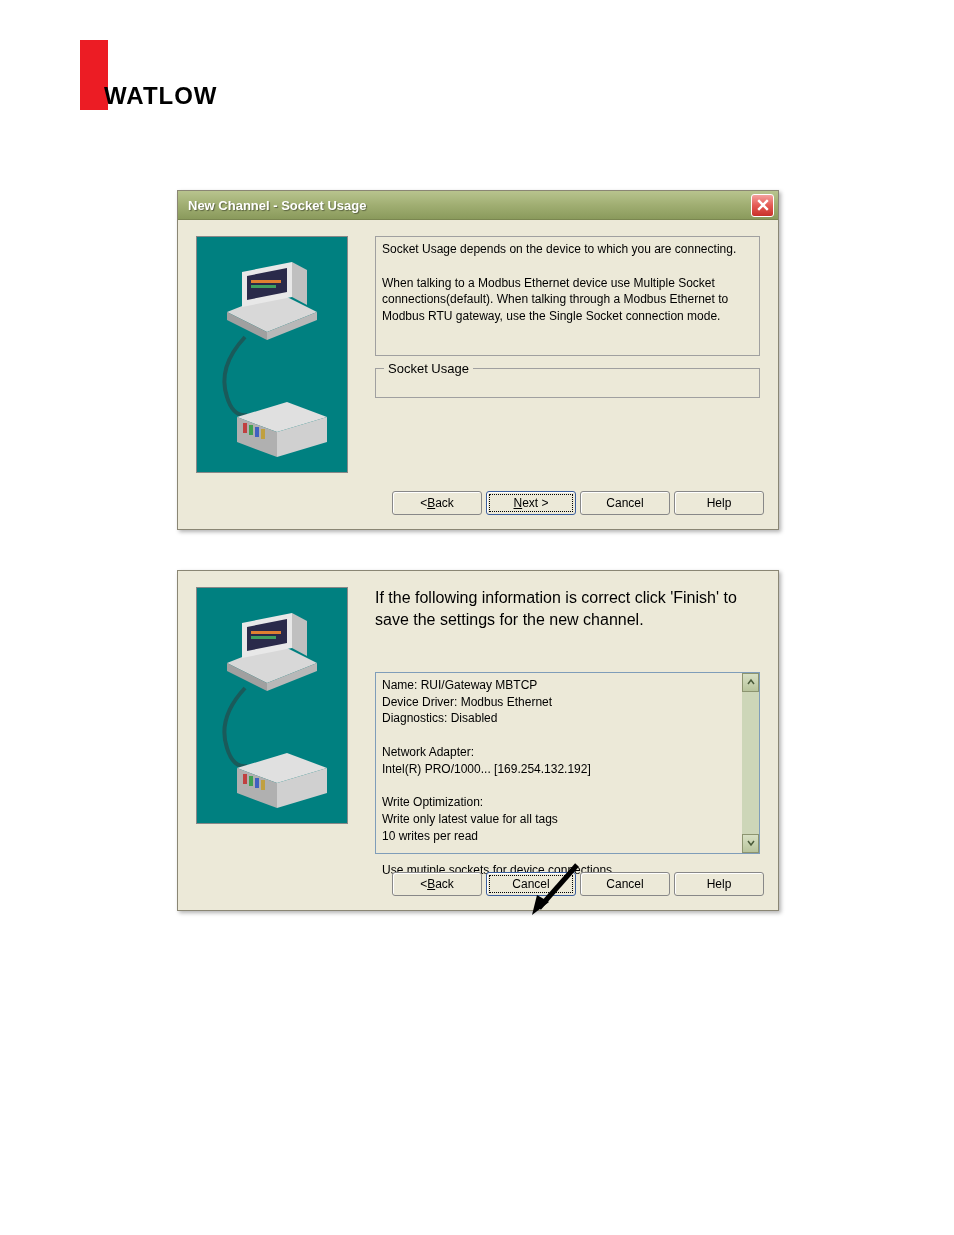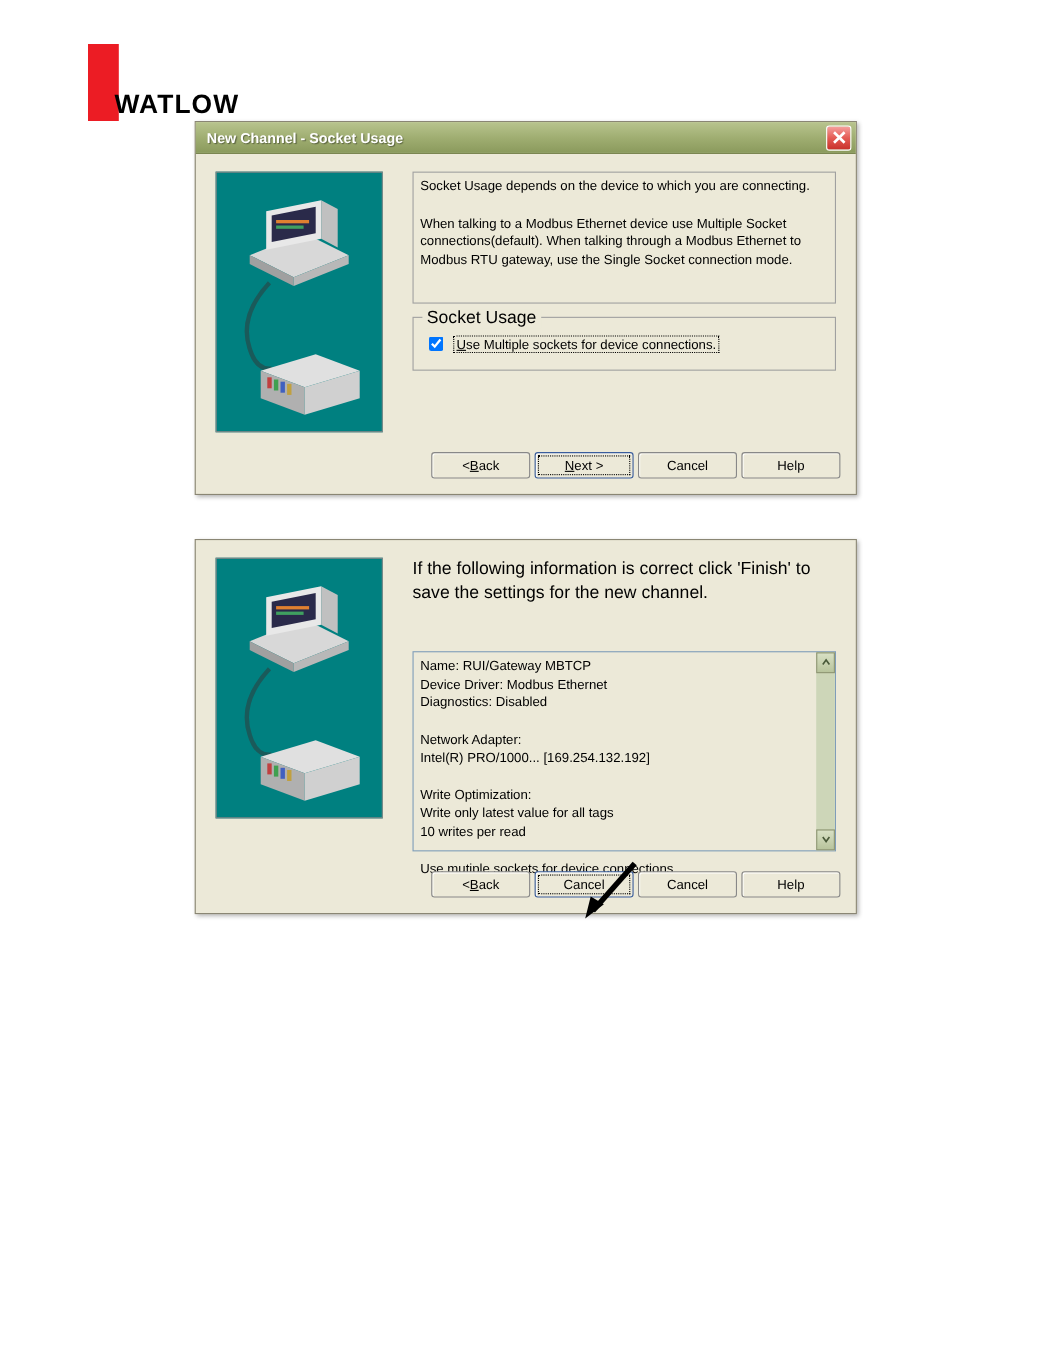--- a/index.html
+++ b/index.html
@@ -4,20 +4,21 @@
 <style>
 body{
   margin:0;
   padding:40px 80px;
   font-family:Tahoma,Arial,sans-serif;
   background:#fff;
   width:954px;
   box-sizing:border-box;
 }
 .logo{
+  margin-bottom:80px;
 }
 .logo-red{
   width:28px;height:70px;background:#ec1c24;display:inline-block;vertical-align:bottom;
 }
 .logo-text{
   font-size:24px;font-weight:900;letter-spacing:1px;display:inline-block;vertical-align:bottom;margin-left:-4px;
 }
 .dialog{
   width:600px;
   margin:0 auto 40px auto;
@@ -82,21 +83,21 @@
   border:1px solid #a0a0a0;
   padding:14px 10px 14px 10px;
   position:relative;
   margin-top:6px;
 }
 .groupbox-label{
   position:absolute;
   top:-8px;left:8px;
   background:#ece9d8;
   padding:0 4px;
-  font-size:16px;
+  font-size:13px;
 }
 .cb-row{
   display:flex;align-items:center;gap:6px;
 }
 .cb{
   width:13px;height:13px;
 }
 .cb-label{
   border:1px dotted #000;
   padding:0 2px;
@@ -209,24 +210,20 @@
           <rect x="24" y="32" width="4" height="10" fill="#c0a040"></rect>
         </g>
       </svg>
     </div>
     <div class="right">
       <div class="desc" style="white-space:pre-line;">Socket Usage depends on the device to which you are connecting.
 
 When talking to a Modbus Ethernet device use Multiple Socket connections(default).  When talking through a Modbus Ethernet to Modbus RTU gateway, use the Single Socket connection mode.</div>
       <div class="groupbox">
         <span class="groupbox-label">Socket Usage</span>
-        <div class="cb-row">
-          <input type="checkbox" class="cb" checked="" style="">
-          <span class="cb-label"><span class="u">U</span><span>se Multiple sockets for device connections.</span></span>
-        </div>
       </div>
     </div>
   </div>
   <div class="buttons">
     <button class="btn">&lt; <span class="u">B</span>ack</button>
     <button class="btn default"><span class="u">N</span>ext &gt;</button>
     <button class="btn">Cancel</button>
     <button class="btn">Help</button>
   </div>
 </div>

